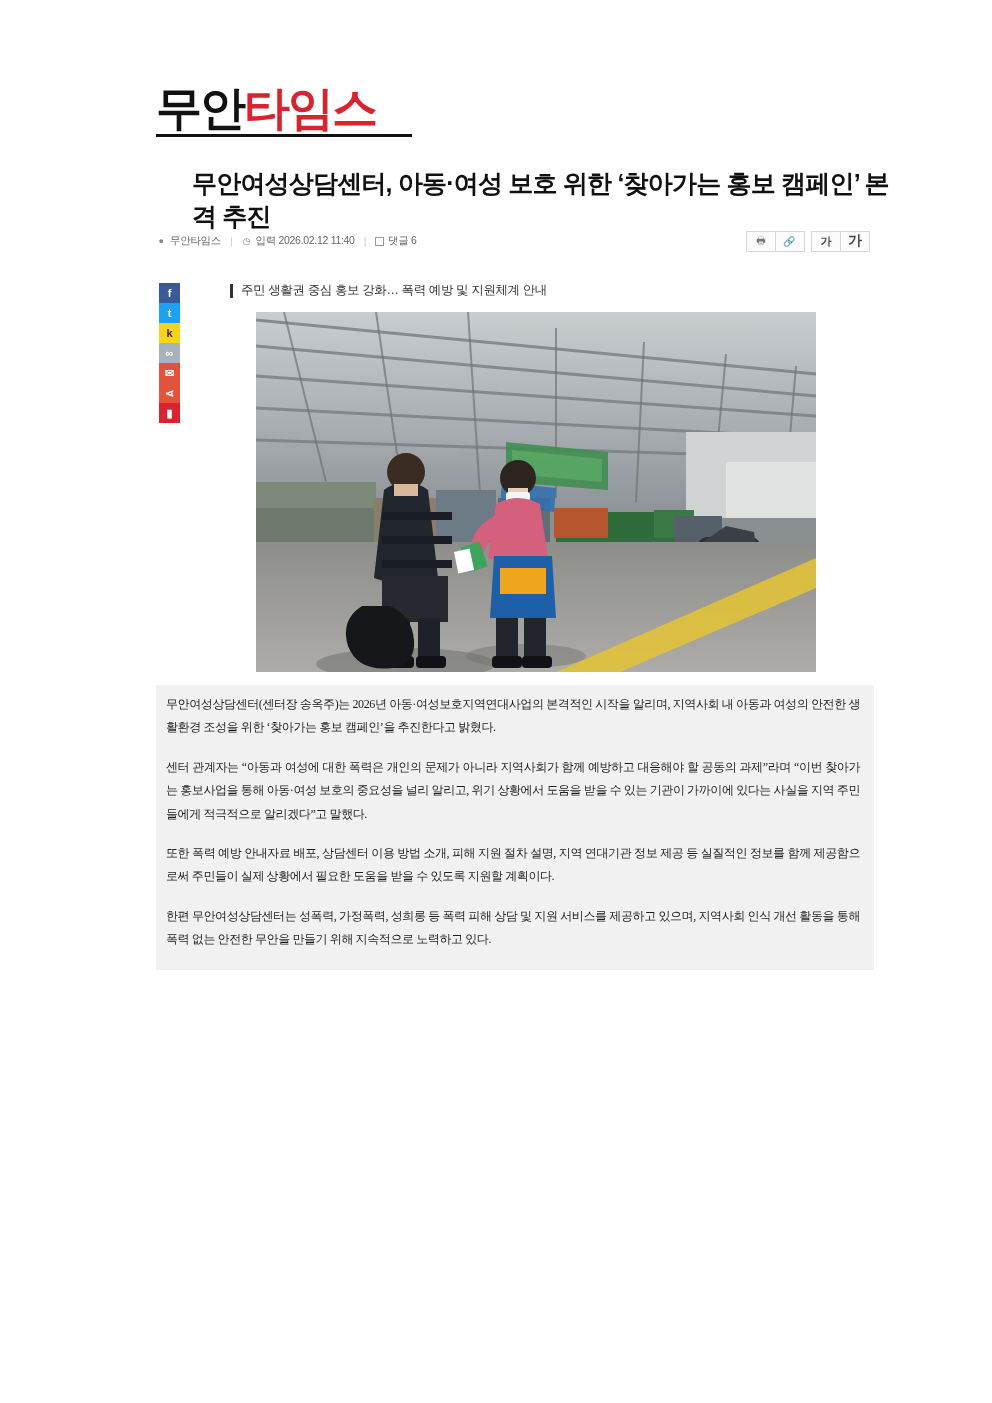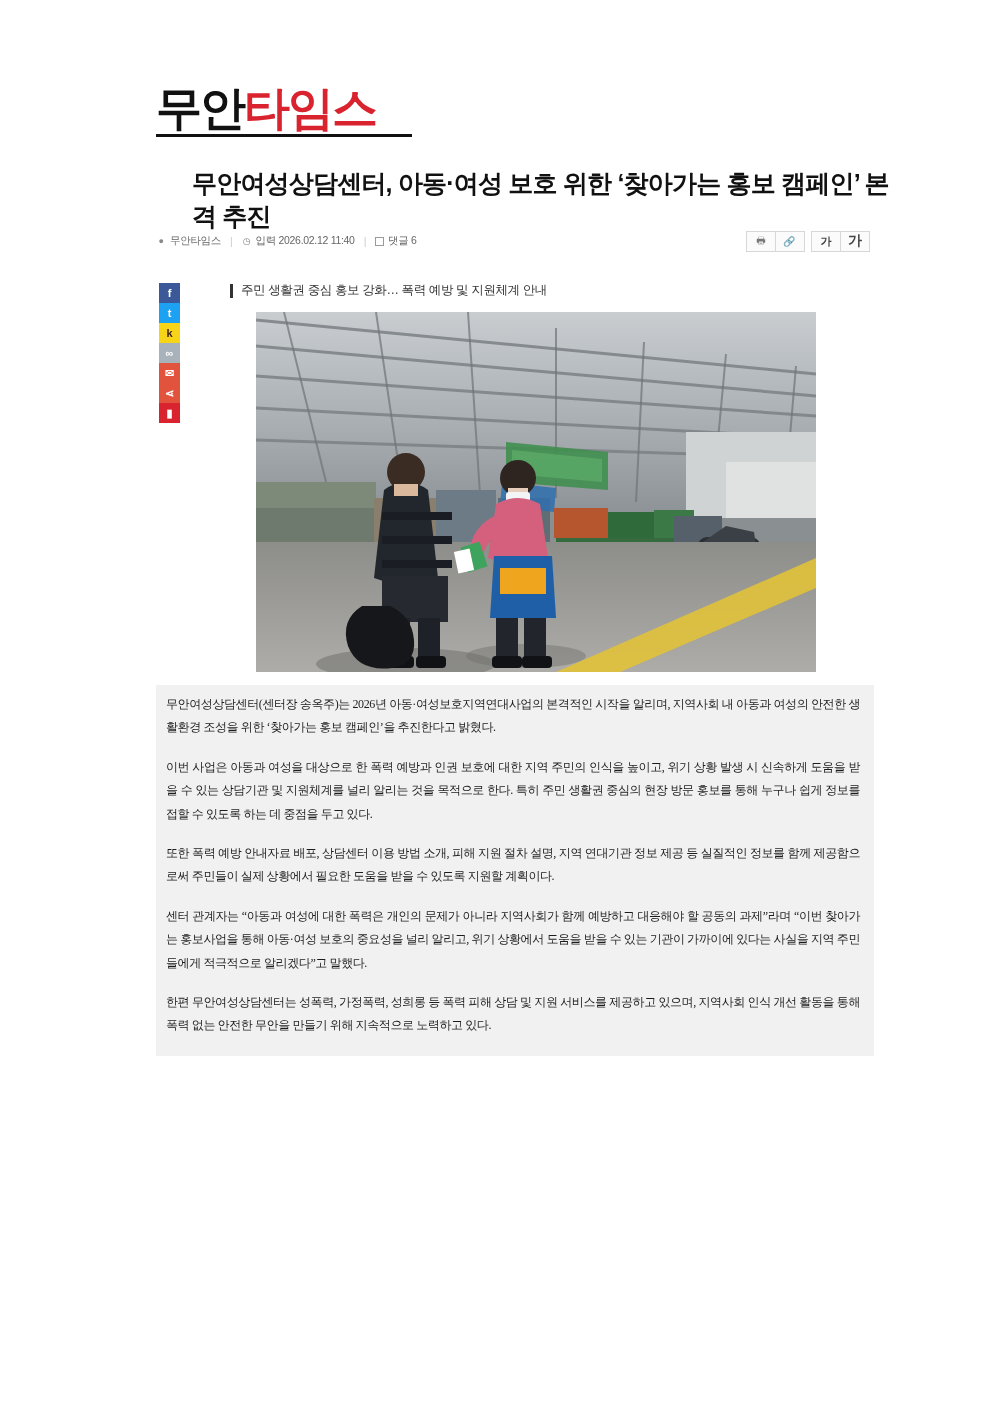--- a/index.html
+++ b/index.html
@@ -370,20 +370,19 @@
         <rect x="200" y="238" width="16" height="22" fill="#ffffff" transform="rotate(-12 208 249)"></rect>
       </g>
 
       <rect x="0" y="0" width="560" height="360" fill="none" stroke="#00000022" stroke-width="0"></rect>
     </svg>
   </div>
 
   <div class="body-wrap">
     <div class="body-inner">
       <p>무안여성상담센터(센터장 송옥주)는 2026년 아동·여성보호지역연대사업의 본격적인 시작을 알리며, 지역사회 내 아동과 여성의 안전한 생활환경 조성을 위한 ‘찾아가는 홍보 캠페인’을 추진한다고 밝혔다.</p>
-      <p>이번 사업은 아동과 여성을 대상으로 한 폭력 예방과 인권 보호에 대한 지역 주민의 인식을 높이고, 위기 상황 발생 시 신속하게 도움을 받을 수 있는 상담기관 및 지원체계를 널리 알리는 것을 목적으로 한다. 특히 주민 생활권 중심의 현장 방문 홍보를 통해 누구나 쉽게 정보를 접할 수 있도록 하는 데 중점을 두고 있다.</p>
+      <p>센터 관계자는 “아동과 여성에 대한 폭력은 개인의 문제가 아니라 지역사회가 함께 예방하고 대응해야 할 공동의 과제”라며 “이번 찾아가는 홍보사업을 통해 아동·여성 보호의 중요성을 널리 알리고, 위기 상황에서 도움을 받을 수 있는 기관이 가까이에 있다는 사실을 지역 주민들에게 적극적으로 알리겠다”고 말했다.</p>
       <p>또한 폭력 예방 안내자료 배포, 상담센터 이용 방법 소개, 피해 지원 절차 설명, 지역 연대기관 정보 제공 등 실질적인 정보를 함께 제공함으로써 주민들이 실제 상황에서 필요한 도움을 받을 수 있도록 지원할 계획이다.</p>
-      <p>센터 관계자는 “아동과 여성에 대한 폭력은 개인의 문제가 아니라 지역사회가 함께 예방하고 대응해야 할 공동의 과제”라며 “이번 찾아가는 홍보사업을 통해 아동·여성 보호의 중요성을 널리 알리고, 위기 상황에서 도움을 받을 수 있는 기관이 가까이에 있다는 사실을 지역 주민들에게 적극적으로 알리겠다”고 말했다.</p>
       <p>한편 무안여성상담센터는 성폭력, 가정폭력, 성희롱 등 폭력 피해 상담 및 지원 서비스를 제공하고 있으며, 지역사회 인식 개선 활동을 통해 폭력 없는 안전한 무안을 만들기 위해 지속적으로 노력하고 있다.</p>
     </div>
   </div>
 
 </div>
 
 </body></html>

